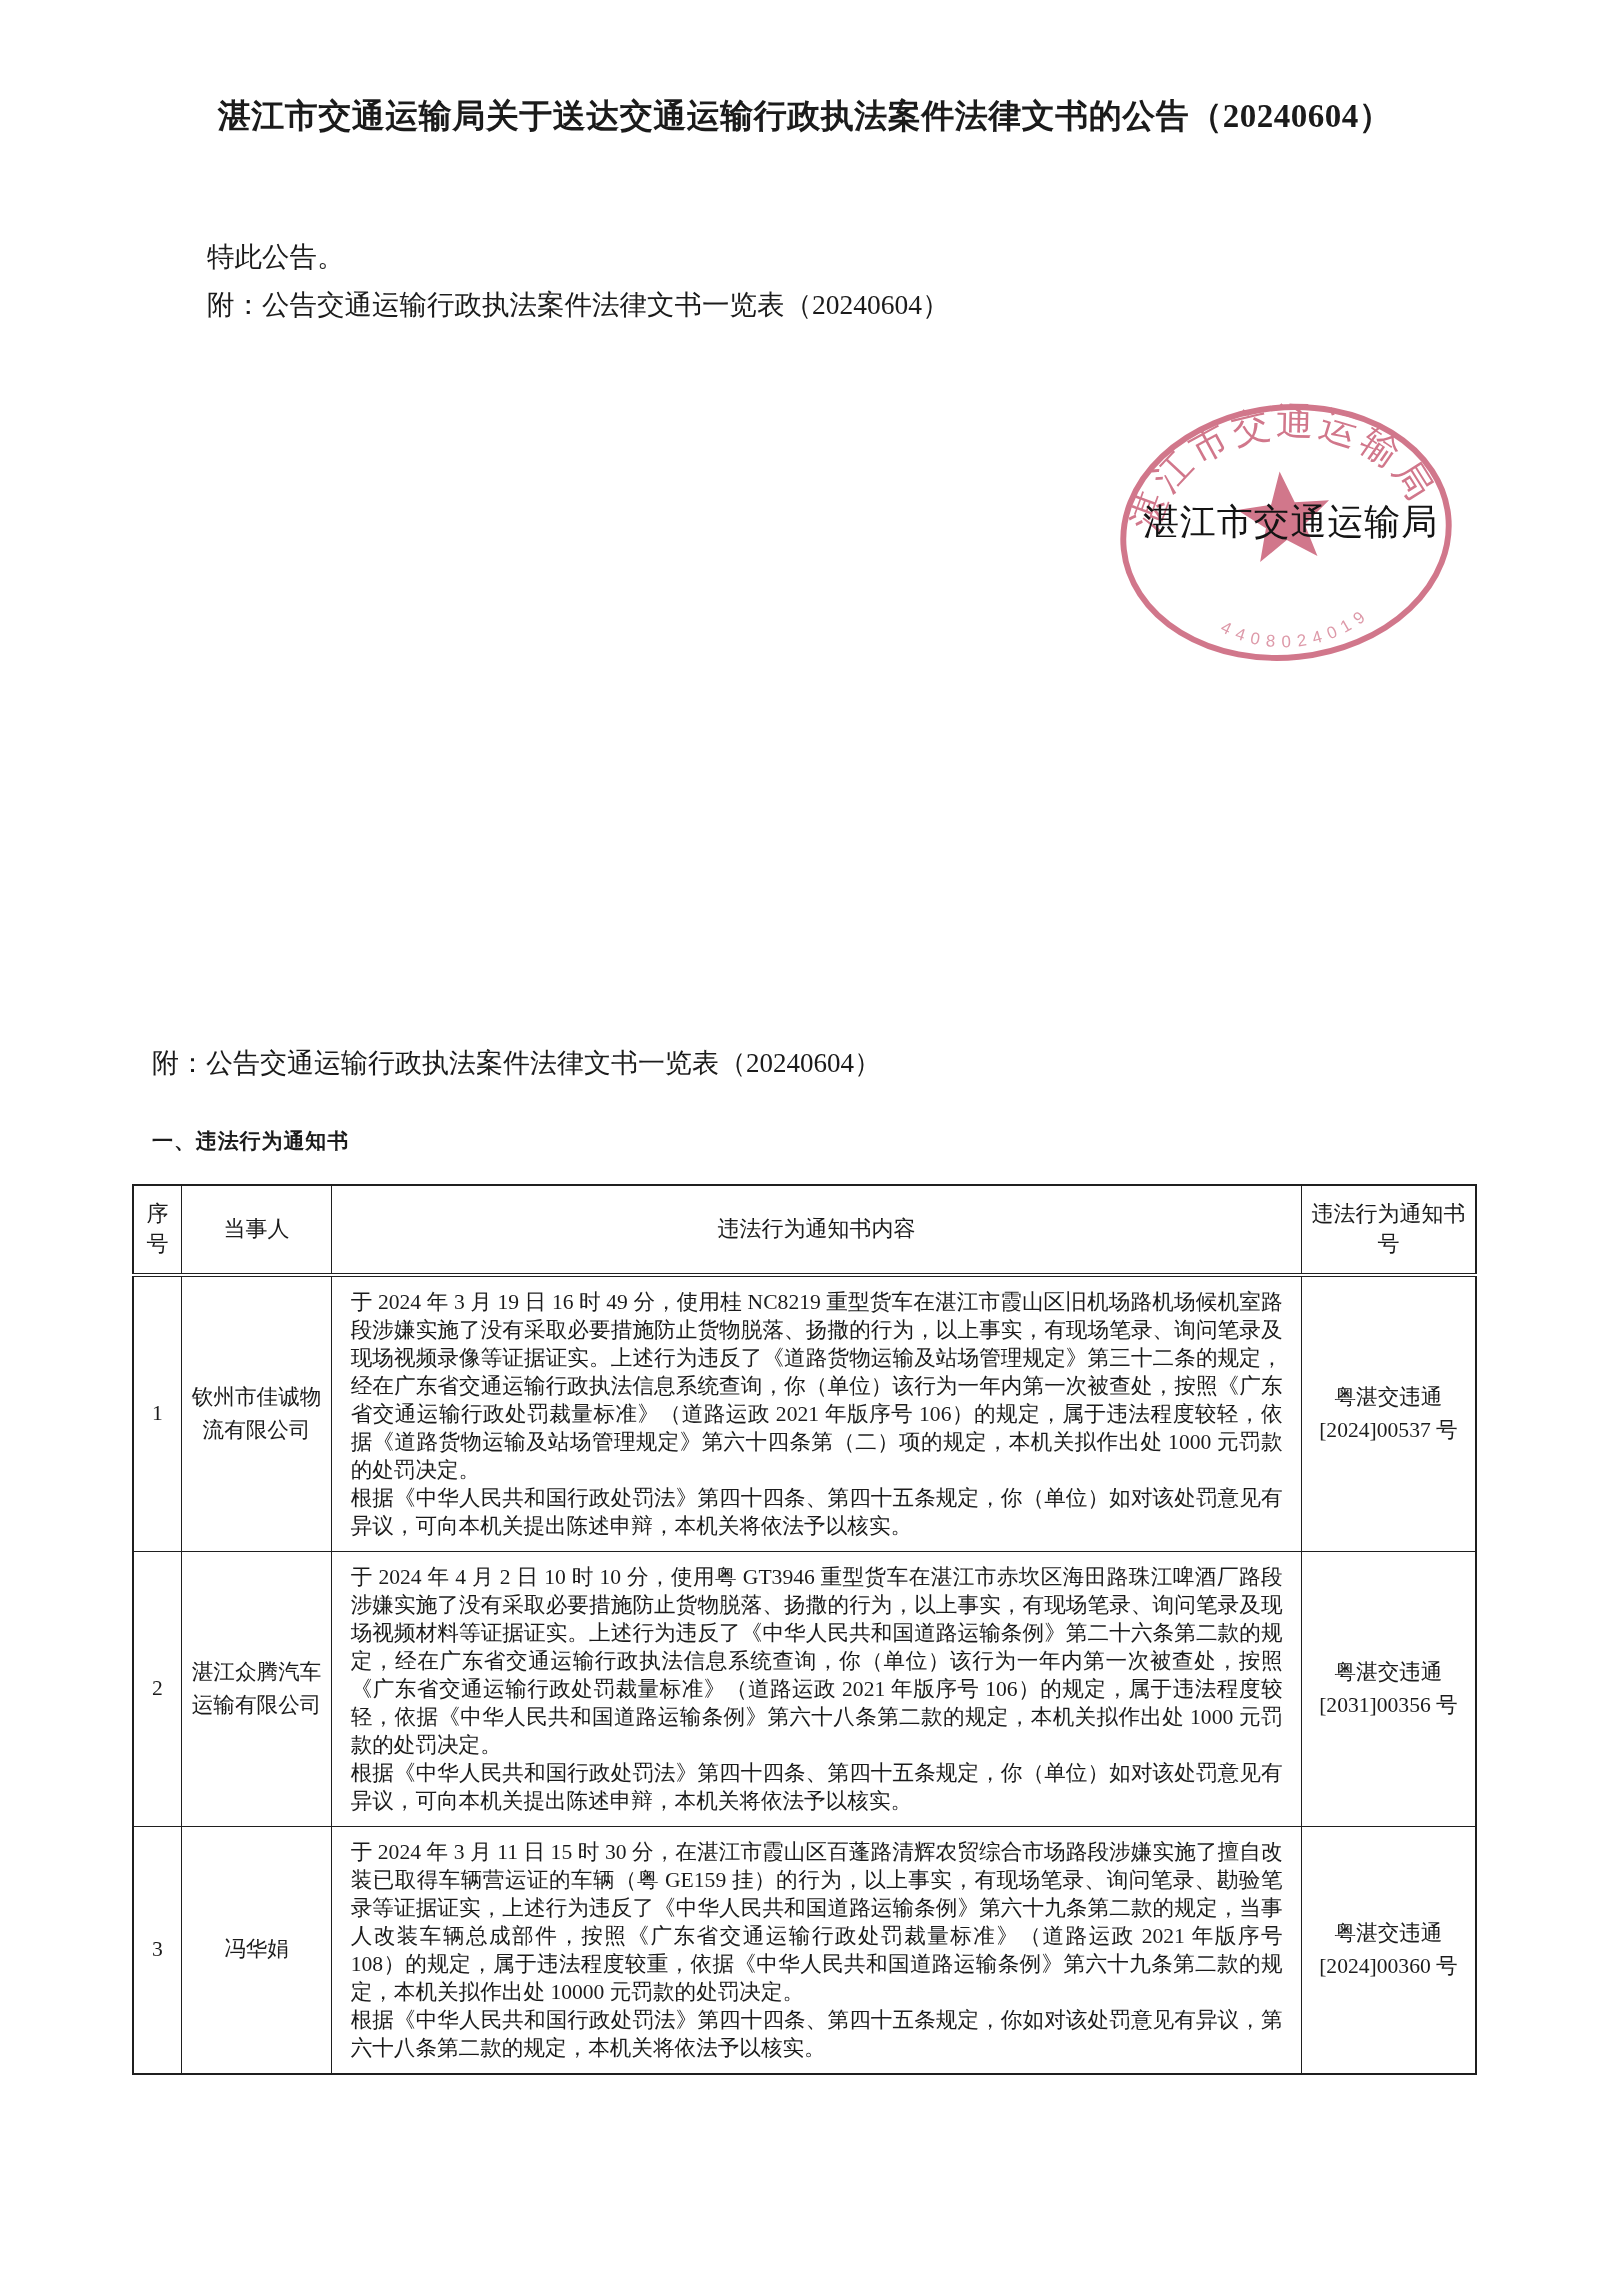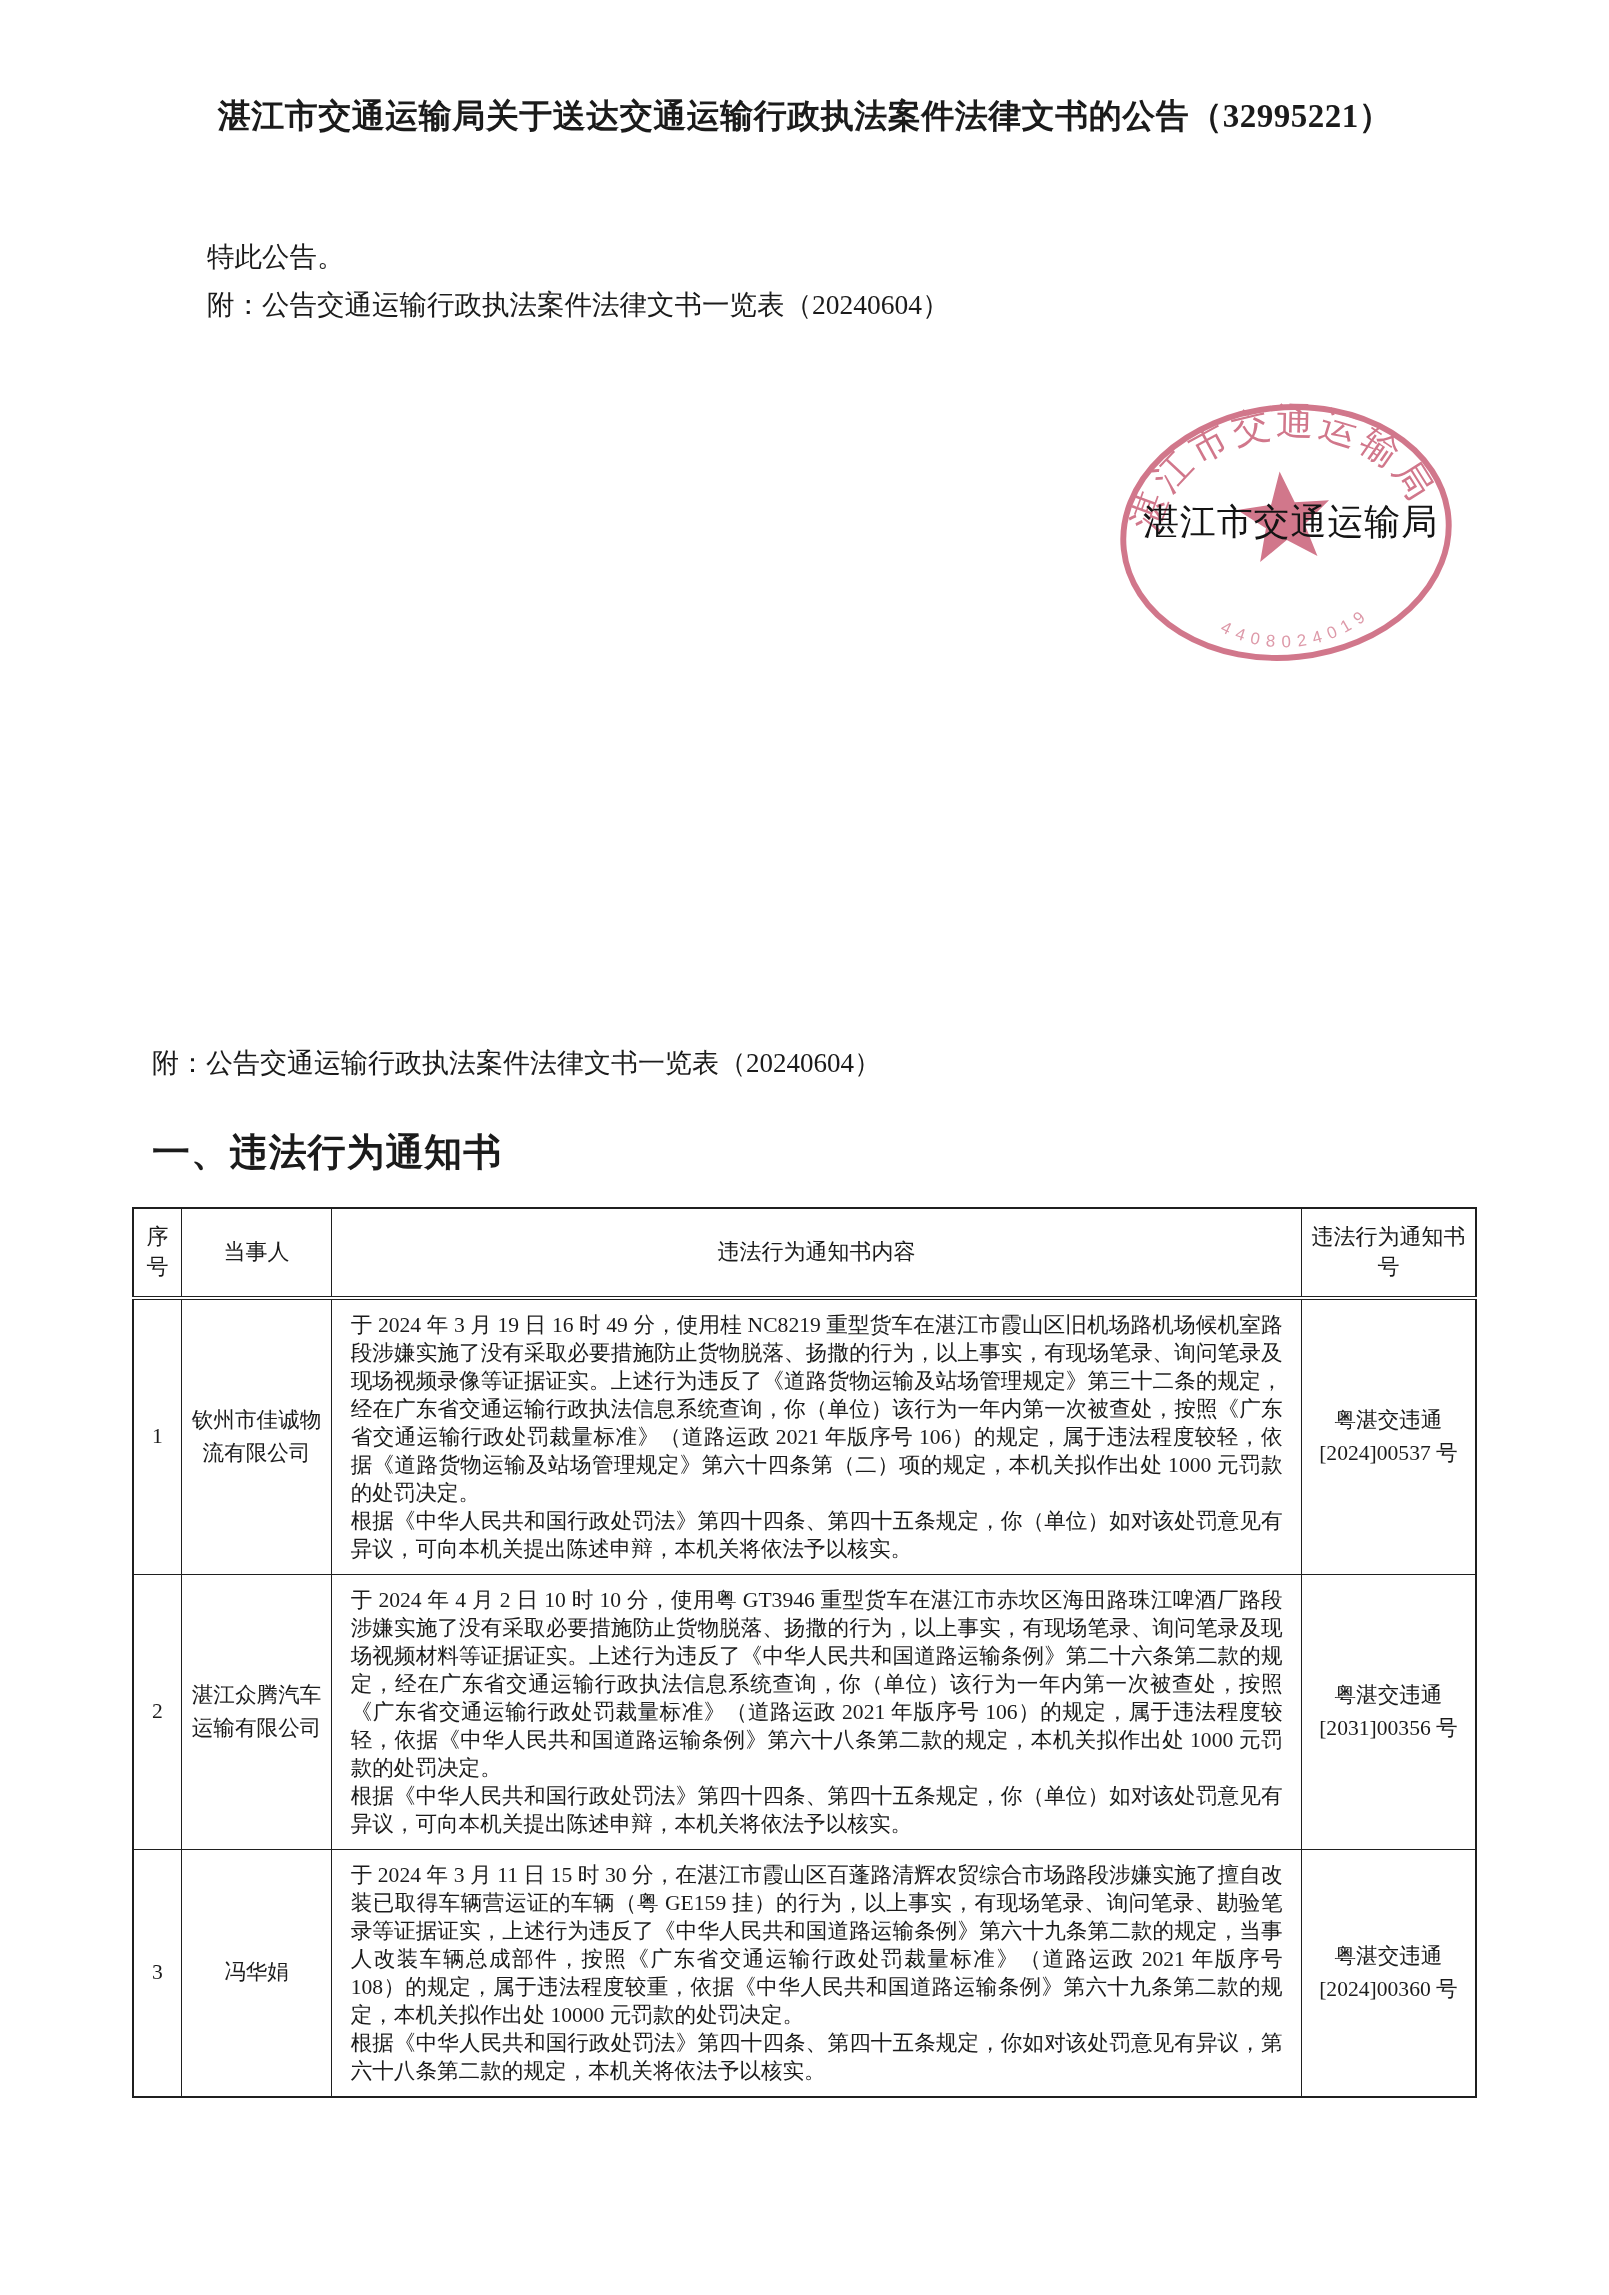--- a/index.html
+++ b/index.html
@@ -24,21 +24,21 @@
     text-align:center; font-size:36px; letter-spacing:0.9px; color:#141414;
   }
   .issue-date {
     position:absolute; left:900px; top:237px; width:477px;
     text-align:center; font-size:32px; color:#141414;
   }
 
   .annex-title { font-size:27px; line-height:1.5; margin:0 0 44px 0; }
   .sec-heading {
     font-family:"Liberation Sans","DejaVu Sans",sans-serif;
-    font-size:38px; font-weight:bold; margin:0 0 28.5px 0; letter-spacing:0.9px;
+    font-size:21px; font-weight:bold; margin:0 0 28.5px 0; letter-spacing:0.9px;
   }
   .mt-s1 { margin-top:0; }
 
   table.notice {
     width:calc(100% + 39px); margin-left:-20px;
     border-collapse:collapse; table-layout:fixed;
     border:2.3px solid #1f1f1f;
   }
   table.notice th {
     font-size:22px; font-weight:normal; padding:13.8px 3.7px;
@@ -49,21 +49,21 @@
   td.c-no, td.c-party, td.c-doc { text-align:center; font-size:21.6px; line-height:1.55; padding:4.6px 5.5px; }
   td.c-content { font-size:21.6px; line-height:28px; text-align:justify; padding:11px 18.4px; }
   td.c-content .para { margin:0; }
   td.c-doc .line { display:block; }
 </style>
 </head>
 <body>
 
 <div class="page">
 
-  <h1 class="doc-title">湛江市交通运输局关于送达交通运输行政执法案件法律文书的公告（32995221）</h1>
+  <h1 class="doc-title">湛江市交通运输局关于送达交通运输行政执法案件法律文书的公告（20240604）</h1>
 
   <p class="body-text indent">特此公告。</p>
   <p class="body-text indent">附：公告交通运输行政执法案件法律文书一览表（20240604）</p>
 
   <div class="sign-block">
     <svg class="stamp-svg" viewBox="0 0 900 720">
       <g transform="rotate(-6 450 360)" opacity="0.78">
         <ellipse cx="450" cy="360" rx="385" ry="295" fill="none" stroke="#c5516b" stroke-width="14"></ellipse>
         <path id="stamp-arc-top" d="M 155 445 A 308 245 0 1 1 745 445" fill="none"></path>
         <text font-size="88" fill="#c5516b" letter-spacing="10" font-family="Liberation Serif, DejaVu Serif, serif">

